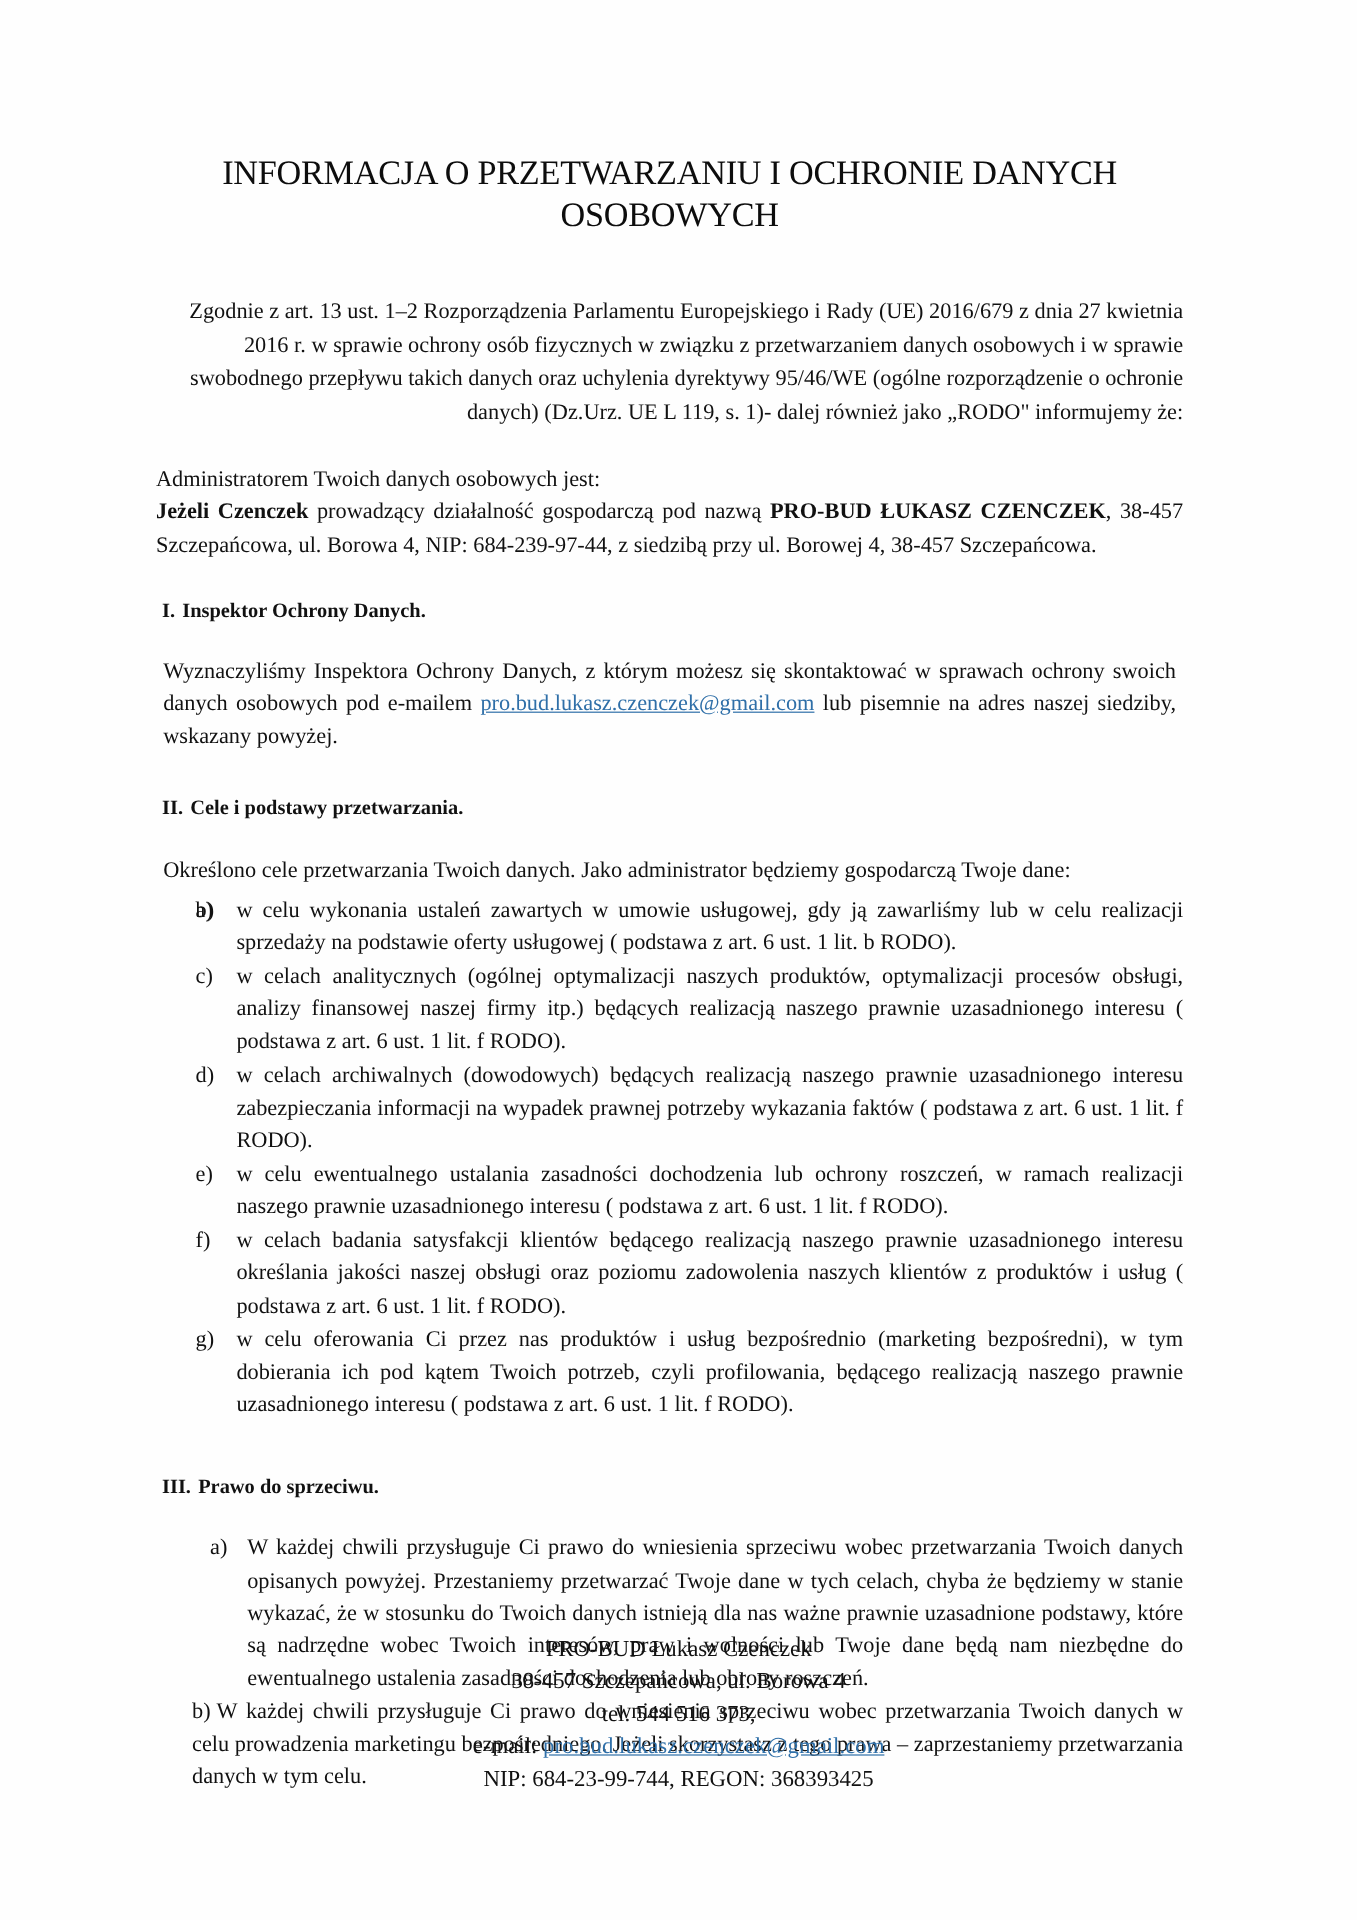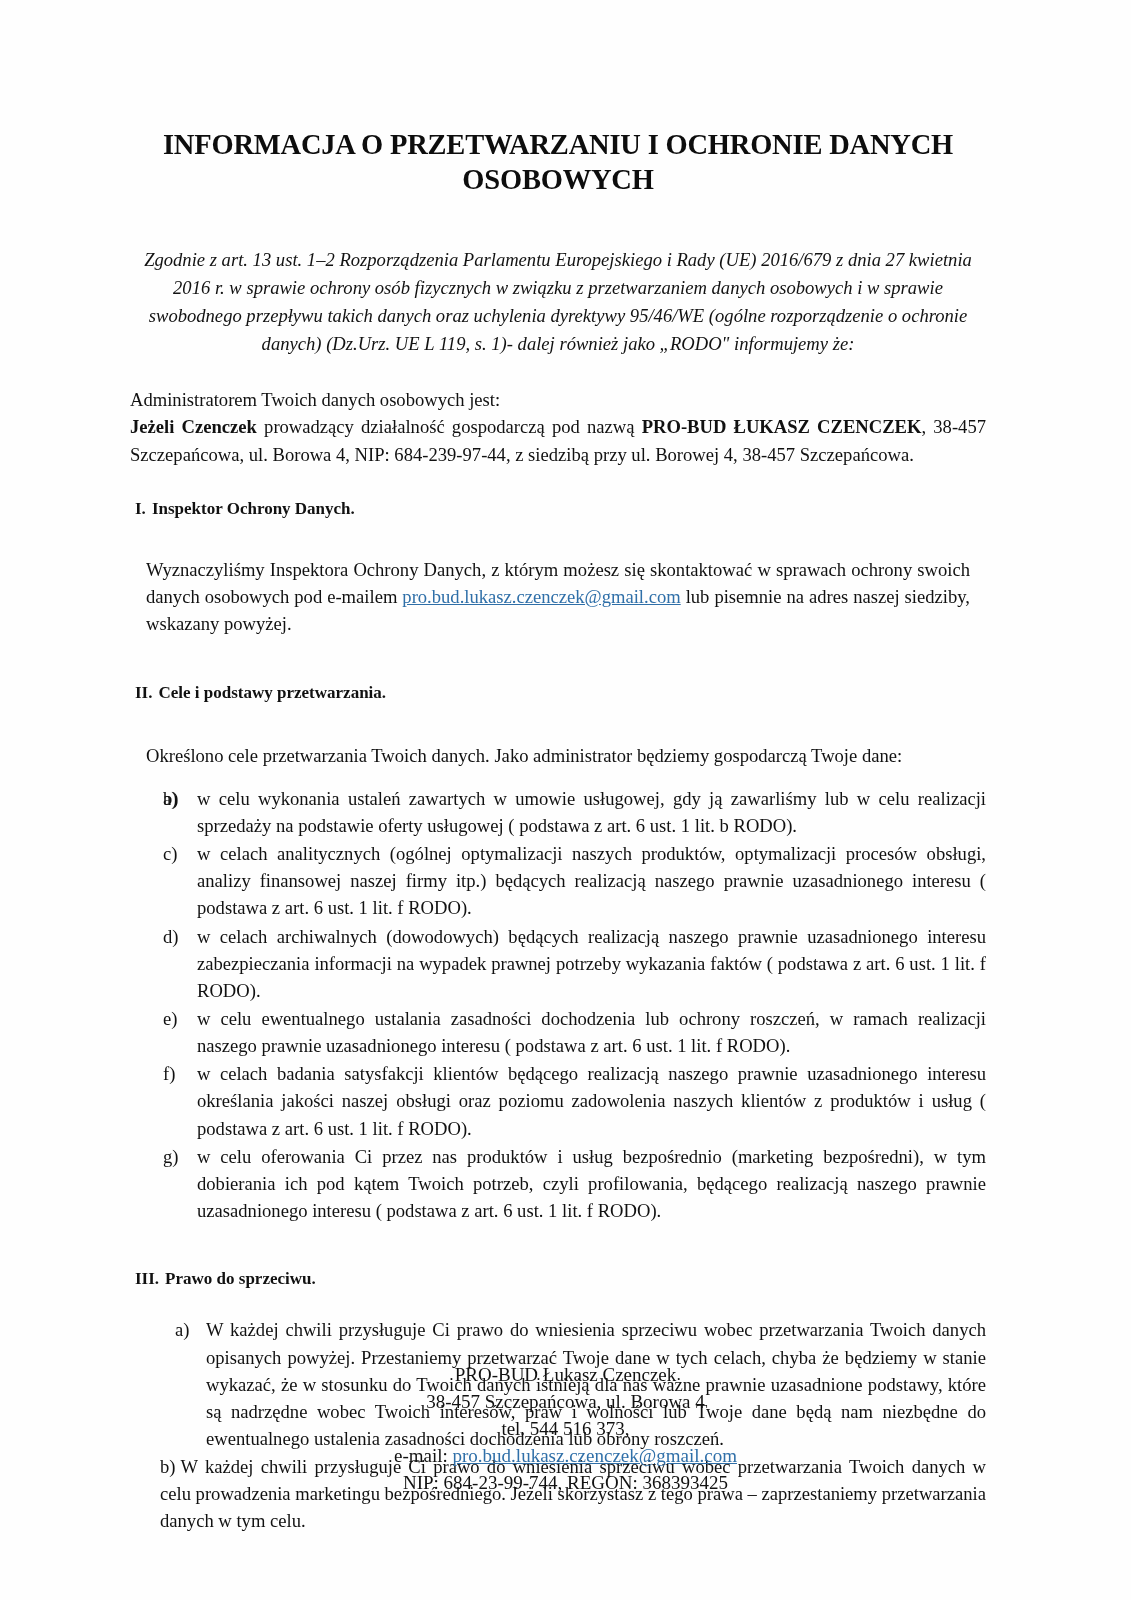--- a/index.html
+++ b/index.html
@@ -24,36 +24,35 @@
     top: 0;
     width: 856px;
   }
 
   
   .doc-title {
     margin: 0;
     padding-top: 128px;
     text-align: center;
     font-size: 28.5px;
-    font-weight: bold;
+    font-weight: normal;
     line-height: 1.22;
     letter-spacing: -0.2px;
     color: #0d0d0d;
   }
   .doc-title .t-line { display: block; }
   .doc-title .t-line-2 { }
 
   
   .intro {
     margin: 0;
     padding-top: 48px;
-    font-style: italic;
     font-size: 18.6px;
     line-height: 1.52;
-    text-align: center;
+    text-align: right;
     color: #121212;
   }
 
   
   .admin-block {
     margin: 0;
     padding-top: 27px;
     font-size: 18.6px;
     line-height: 1.48;
     text-align: justify;
@@ -77,21 +76,21 @@
     font-size: 17px;
     font-weight: bold;
     line-height: 1.3;
   }
   h2.section-heading.tight { padding-top: 28px; }
   h2.section-heading.iii { padding-top: 44px; }
   .heading-num { margin-right: 6px; }
 
   
   p.body {
-    margin: 16px;
+    margin: 6px;
     padding-top: 20px;
     font-size: 18.6px;
     line-height: 1.46;
     text-align: justify;
     text-justify: inter-word;
   }
   p.body.lead-in { padding-top: 22px; }
 
   a.mail-link {
     color: #2f6fa8;

